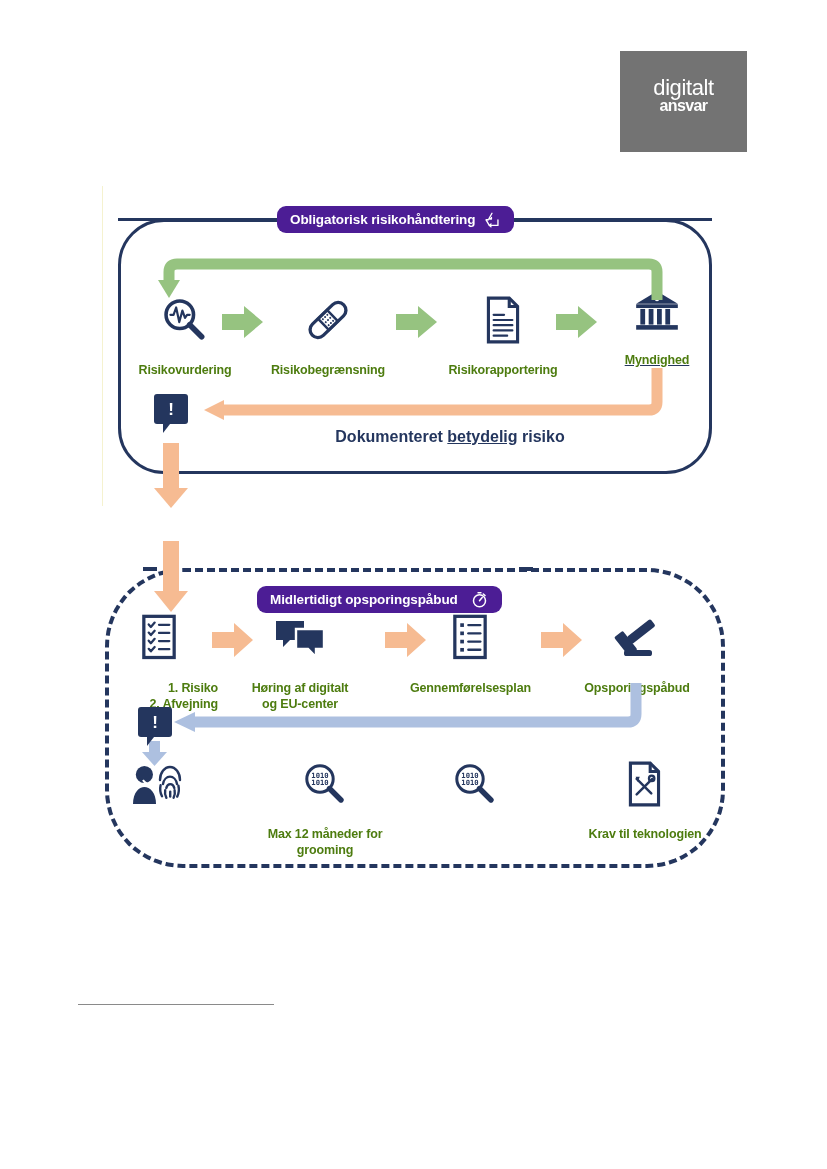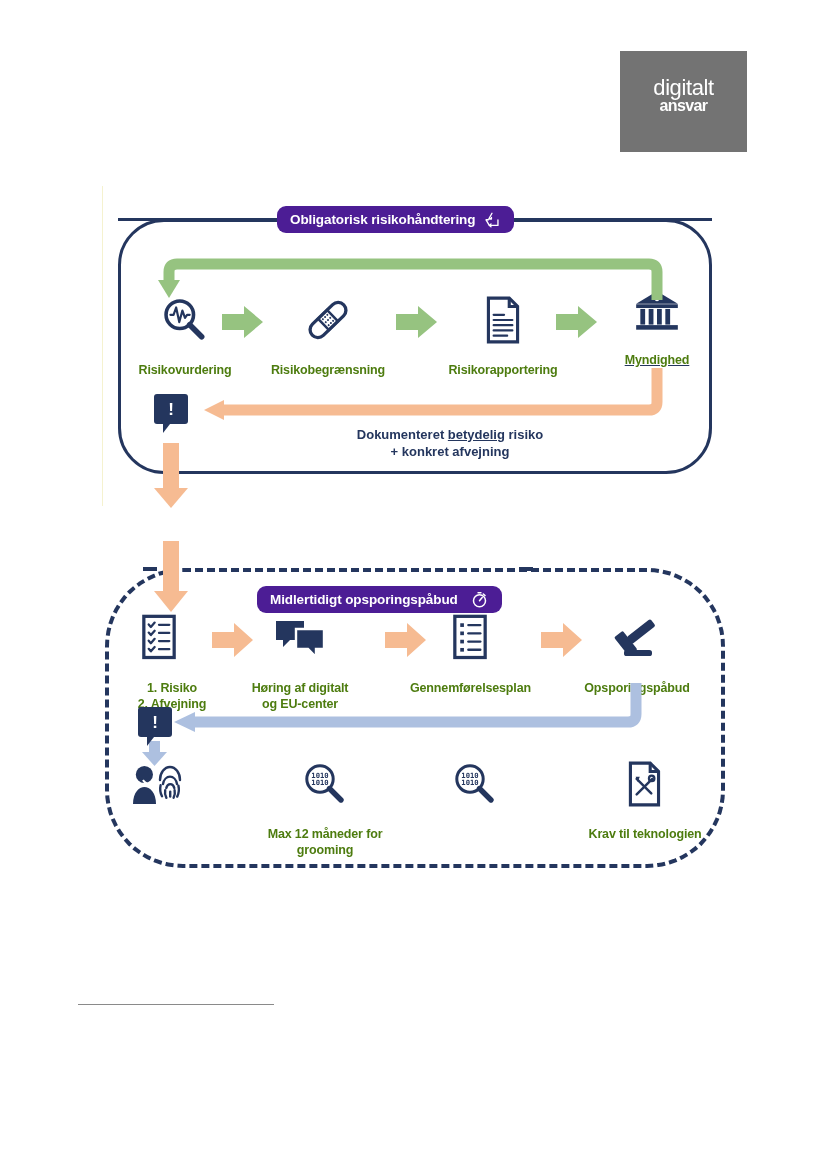--- a/index.html
+++ b/index.html
@@ -148,21 +148,21 @@
   }
   .svg-layer.under { z-index: 1; }
 
   
   .loop-caption {
     position: absolute;
     left: 300px;
     top: 426px;
     width: 300px;
     text-align: center;
-    font-size: 13px;
+    font-size: 16px;
     font-weight: 700;
     line-height: 1.32;
     color: #24365e;
     z-index: 5;
   }
   .loop-caption u { text-decoration: underline; }
 
   
   .warn-bubble {
     position: absolute;
@@ -350,21 +350,20 @@
   </div>
   <div class="node-label">Myndighed</div>
 </div>
 
 <div class="warn-bubble" style="left:154px; top:394px;">
   <span>!</span>
 </div>
 
 <div class="loop-caption">
   <div><span>Dokumenteret </span><u>betydelig</u><span> risiko</span></div>
-  <div>+ konkret afvejning</div>
 </div>
 
 <div class="chip chip-bot">
   <span class="chip-label">Midlertidigt opsporingspåbud</span>
   <span class="chip-icon" style="margin-left:4px;">
     <svg width="19" height="19" viewBox="0 0 24 24" fill="none" stroke="#ffffff" stroke-width="1.9" stroke-linecap="round" stroke-linejoin="round">
       <circle cx="12" cy="13.6" r="7.6"></circle>
       <path d="M12 13.6 L15.4 9.4"></path>
       <path d="M10.2 3.4 H13.8"></path>
       <path d="M16.8 5.0 L19.0 7.0"></path>
@@ -384,21 +383,21 @@
         <polyline points="9.5,19 11.5,21.3 15,17.3"></polyline>
         <polyline points="9.5,26.5 11.5,28.8 15,24.8"></polyline>
         <polyline points="9.5,34 11.5,36.3 15,32.3"></polyline>
         <line x1="19" y1="11.8" x2="28.5" y2="11.8"></line>
         <line x1="19" y1="19.3" x2="28.5" y2="19.3"></line>
         <line x1="19" y1="26.8" x2="28.5" y2="26.8"></line>
         <line x1="19" y1="34.3" x2="28.5" y2="34.3"></line>
       </g>
     </svg>
   </div>
-  <div class="node-label" style="text-align:center; padding-left:26px;">1. Risiko
+  <div class="node-label" style="text-align:right; padding-left:26px;">1. Risiko
 2. Afvejning</div>
 </div>
 
 <div class="flow-arrow" style="left:212px; top:622px;">
   <svg width="42" height="36" viewBox="0 0 42 36">
       <polygon points="0,10 22,10 22,1 41,18 22,35 22,26 0,26" fill="#f6bb92"></polygon>
     </svg>
 </div>
 
 <div class="node" style="left:240px; top:612px; width:120px;">

